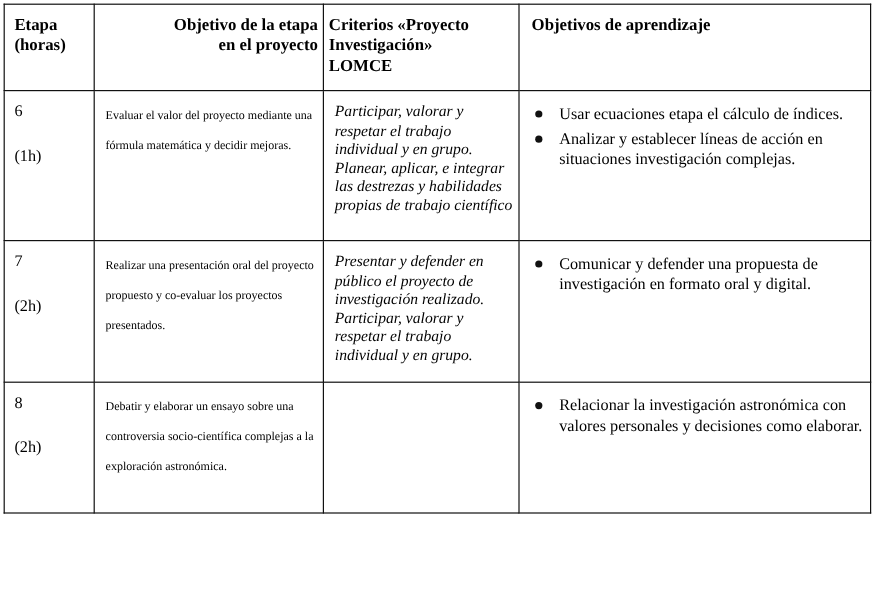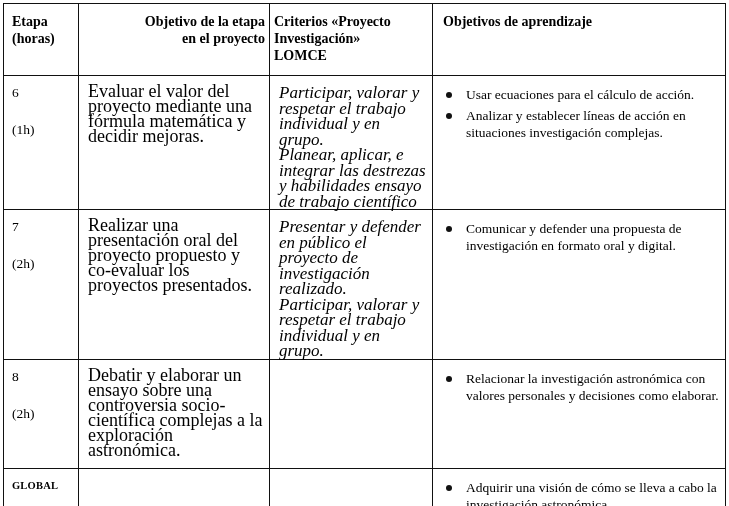--- a/index.html
+++ b/index.html
@@ -23,23 +23,23 @@
     line-height: 17px;
   }
   .hdr-etapa { text-align: left; padding: 9px 0 0 8px !important; }
   .hdr-obj { text-align: right; padding: 9px 4px 0 4px !important; }
   .hdr-crit { text-align: left; padding: 9px 4px 0 4px !important; }
   .hdr-aprend { text-align: left; padding: 9px 0 0 10px !important; }
   .cell-etapa { font-size: 13.5px; padding: 8px 0 0 8px !important; }
   .cell-etapa .num { display: block; line-height: 17px; }
   .cell-etapa .hrs { display: block; line-height: 17px; margin-top: 20px; }
   .cell-etapa .global { font-size: 10.5px; font-weight: bold; letter-spacing: 0.2px; }
-  .cell-obj { font-size: 18px; line-height: 15px; padding: 8px 6px 0 9px !important; }
+  .cell-obj { font-size: 10px; line-height: 25px; padding: 8px 6px 0 9px !important; }
   .cell-crit {
-    font-size: 17px; line-height: 15.5px; font-style: italic;
+    font-size: 13px; line-height: 15.5px; font-style: italic;
     padding: 9px 4px 0 9px !important;
   }
   .cell-crit p { margin: 0; }
   .cell-aprend { font-size: 13.5px; line-height: 17px; padding: 10px 6px 0 0 !important; }
   .cell-aprend ul { margin: 0; padding: 0; list-style: none; }
   .cell-aprend li { position: relative; padding-left: 33px; margin-bottom: 4px; }
   .cell-aprend li .bullet {
     position: absolute; left: 13px; top: 6px;
     width: 6px; height: 6px; border-radius: 50%; background: #111;
   }
@@ -78,25 +78,25 @@
   </tr>
 
   <tr class="r6">
     <td class="cell-etapa">
       <span class="num">6</span>
       <span class="hrs">(1h)</span>
     </td>
     <td class="cell-obj">Evaluar el valor del proyecto mediante una fórmula matemática y decidir mejoras.</td>
     <td class="cell-crit">
       <p>Participar, valorar y respetar el trabajo individual y en grupo.</p>
-      <p>Planear, aplicar, e integrar las destrezas y habilidades ensayo de trabajo científico</p>
+      <p>Planear, aplicar, e integrar las destrezas y habilidades propias de trabajo científico</p>
     </td>
     <td class="cell-aprend">
       <ul>
-        <li><span class="bullet"></span><span>Usar ecuaciones para el cálculo de acción.</span></li>
+        <li><span class="bullet"></span><span>Usar ecuaciones etapa el cálculo de índices.</span></li>
         <li><span class="bullet"></span><span>Analizar y establecer líneas de acción en situaciones investigación complejas.</span></li>
       </ul>
     </td>
   </tr>
 
   <tr class="r7">
     <td class="cell-etapa">
       <span class="num">7</span>
       <span class="hrs">(2h)</span>
     </td>
@@ -119,27 +119,14 @@
     </td>
     <td class="cell-obj">Debatir y elaborar un ensayo sobre una controversia socio-científica complejas a la exploración astronómica.</td>
     <td class="cell-crit"></td>
     <td class="cell-aprend">
       <ul>
         <li><span class="bullet"></span><span>Relacionar la investigación astronómica con valores personales y decisiones como elaborar.</span></li>
       </ul>
     </td>
   </tr>
 
-  <tr class="rg">
-    <td class="cell-etapa">
-      <span class="num global">GLOBAL</span>
-      <span class="hrs">(15h)</span>
-    </td>
-    <td class="cell-obj"></td>
-    <td class="cell-crit"></td>
-    <td class="cell-aprend">
-      <ul>
-        <li><span class="bullet"></span><span>Adquirir una visión de cómo se lleva a cabo la investigación astronómica.</span></li>
-      </ul>
-    </td>
-  </tr>
 </tbody>
   </table>
 
 </body></html>

